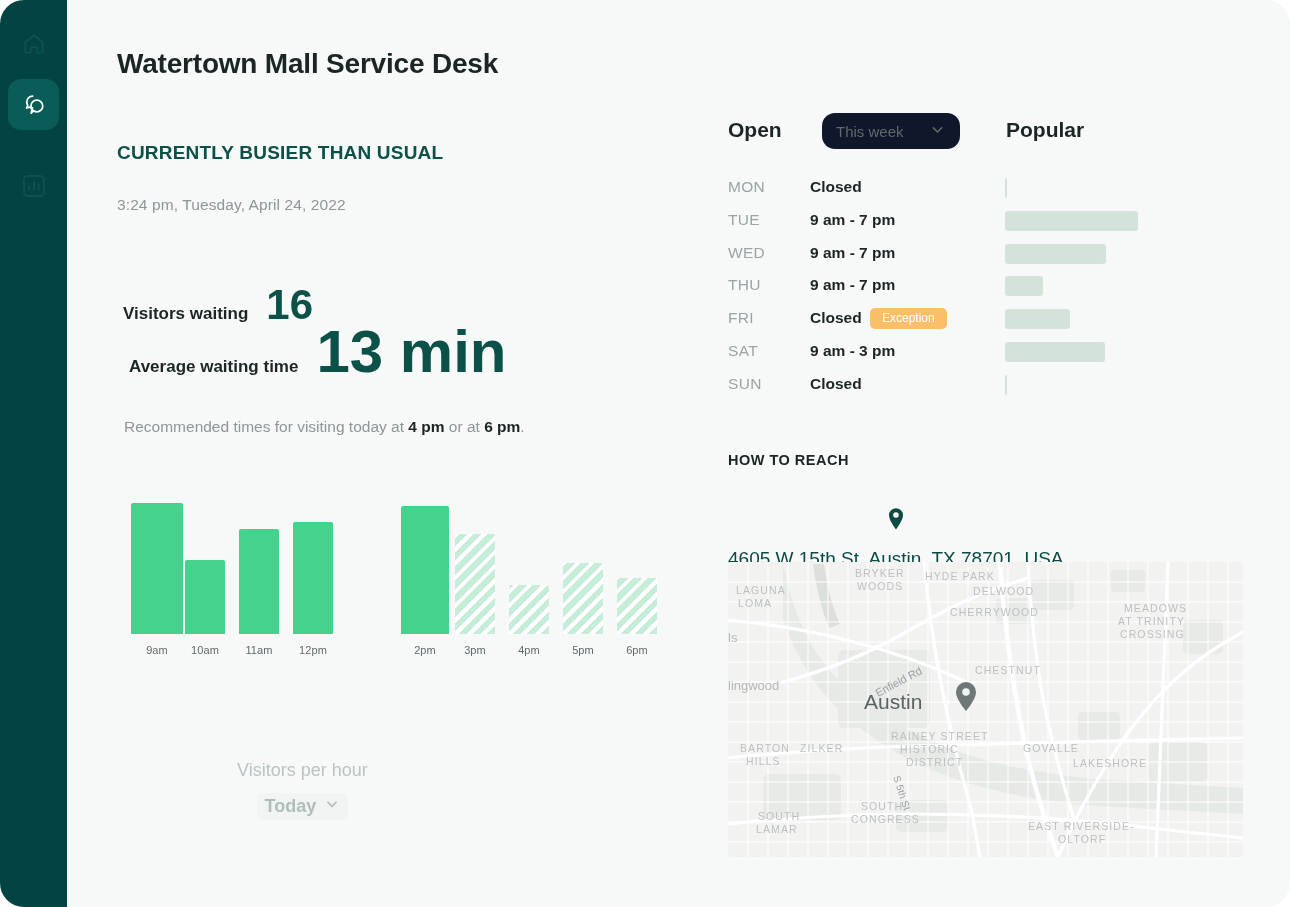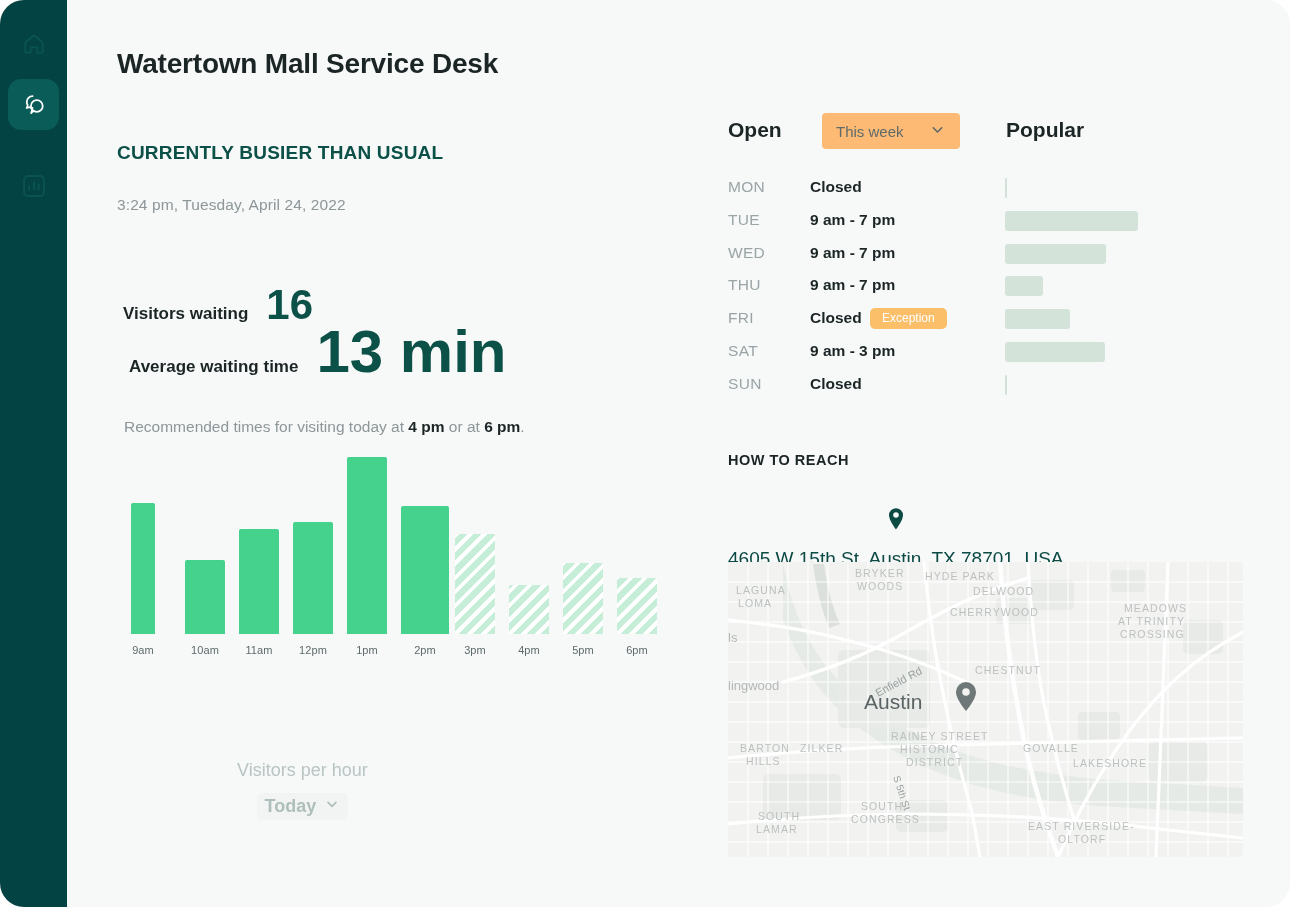--- a/index.html
+++ b/index.html
@@ -93,22 +93,22 @@
 
   
   .right { position:absolute; left:661px; top:0; width:560px; height:907px; }
 
   .open-head {
     position:absolute; left:0; top:118px;
     font-size:21px; font-weight:700; color:#1C2526;
   }
   .week-select {
     position:absolute; left:94px; top:113px;
-    width:138px; height:36px; border-radius:4px;
-    background:#fdba74;
+    width:138px; height:36px; border-radius:13px;
+    background:#0f172a;
     display:flex; align-items:center; justify-content:space-between;
     padding:6px 14px;
     font-size:15px; color:#5E6A6B;
   }
   .popular-head {
     position:absolute; left:278px; top:118px;
     font-size:21px; font-weight:700; color:#1C2526;
   }
 
   .hours { position:absolute; left:0; top:176px; width:560px; }
@@ -197,39 +197,35 @@
       <span class="m-label">Average waiting time</span>
       <span class="m-value">13 min</span>
     </div>
 
     <div class="recommend">
       <span>Recommended times for visiting today at </span><b>4 pm</b><span> or at </span><b>6 pm</b><span>.</span>
     </div>
 
     <div class="chart">
       <div class="chart-bars" id="chart-bars">
-          <div class="bar-col" style="left: 7px; width: 24px; height: 153px;">
+          <div class="bar-col" style="left: 7px; width: 52px; height: 153px;">
             <div class="bar" style="height: 131px;"></div>
             <div class="bar-label">9am</div>
           </div>
           <div class="bar-col" style="left: 61px; width: 40px; height: 96px;">
             <div class="bar" style="height: 74px;"></div>
             <div class="bar-label">10am</div>
           </div>
           <div class="bar-col" style="left: 115px; width: 40px; height: 127px;">
             <div class="bar" style="height: 105px;"></div>
             <div class="bar-label">11am</div>
           </div>
           <div class="bar-col" style="left: 169px; width: 40px; height: 134px;">
             <div class="bar" style="height: 112px;"></div>
             <div class="bar-label">12pm</div>
-          </div>
-          <div class="bar-col" style="left: 223px; width: 40px; height: 199px;">
-            <div class="bar" style="height: 177px;"></div>
-            <div class="bar-label">1pm</div>
           </div>
           <div class="bar-col" style="left: 277px; width: 48px; height: 150px;">
             <div class="bar" style="height: 128px;"></div>
             <div class="bar-label">2pm</div>
           </div>
           <div class="bar-col" style="left: 331px; width: 40px; height: 122px;">
             <div class="bar forecast" style="height: 100px;"></div>
             <div class="bar-label">3pm</div>
           </div>
           <div class="bar-col" style="left: 385px; width: 40px; height: 71px;">

